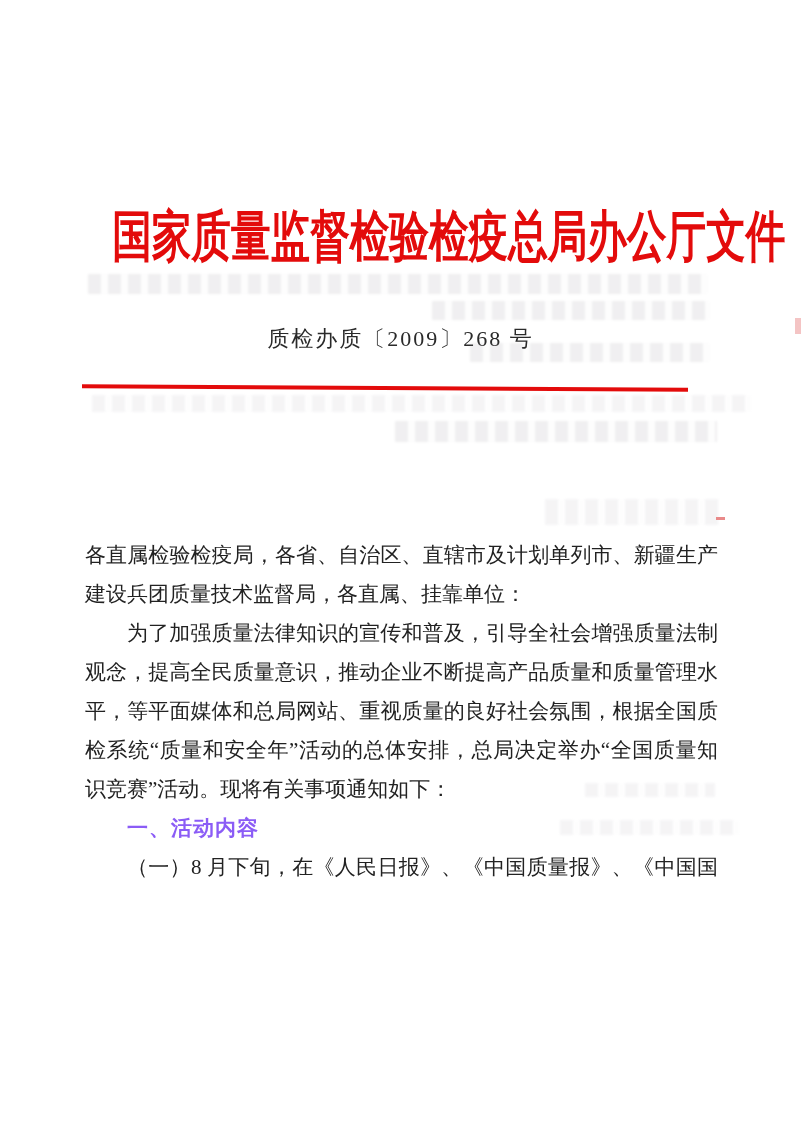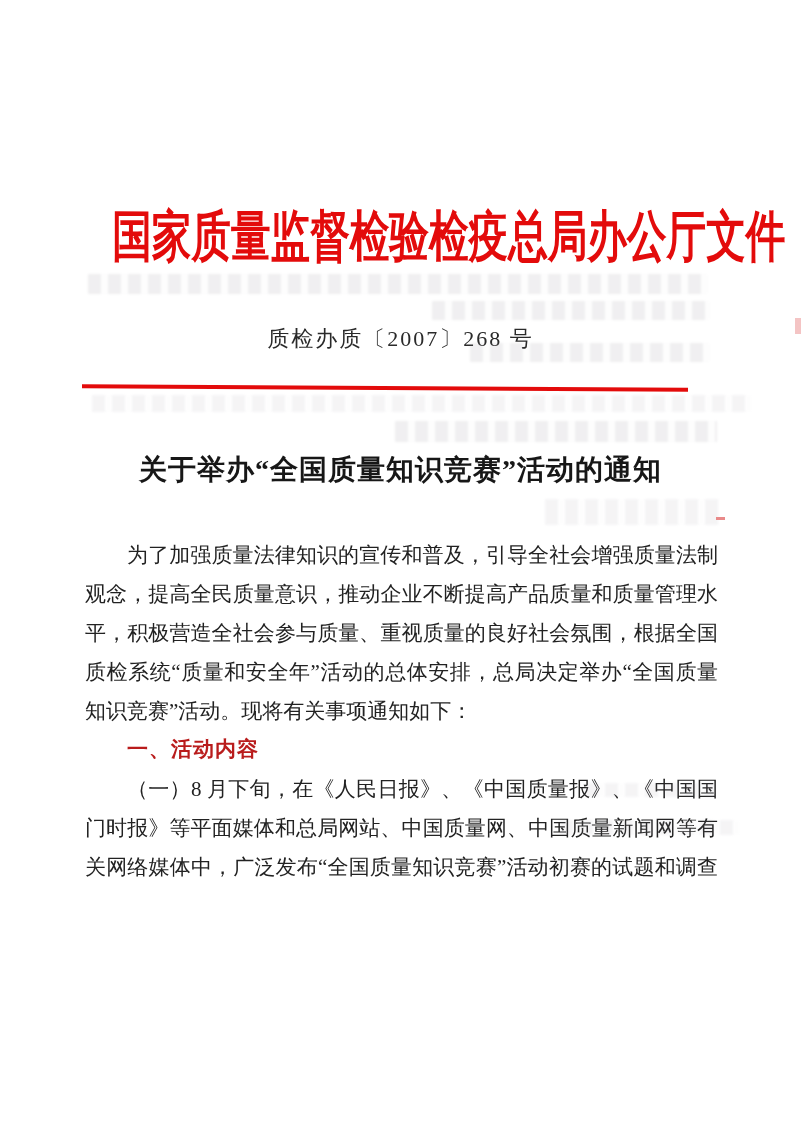--- a/index.html
+++ b/index.html
@@ -63,24 +63,24 @@
     width: 633px;
     font-size: 21px;
     line-height: 39px;
     text-align: justify;
     text-justify: inter-character;
     color: #222222;
   }
   .body-text p { margin: 0; text-indent: 2em; }
   .body-text p.no-indent { text-indent: 0; }
   .body-text p.heading {
-    font-family: Liberation Mono, monospace;
+    font-family: Liberation Serif, serif;
     font-weight: bold;
     letter-spacing: 1px;
-    color: #b91c1c;
+    color: #8b5cf6;
   }
   .page-number {
     position: absolute;
     top: 1008px;
     left: 602px;
     font-size: 21px;
     letter-spacing: 3px;
     color: #2a2a2a;
   }
   
@@ -101,28 +101,28 @@
     pointer-events: none;
   }
 </style>
 </head>
 <body>
 
 <div class="page">
 
   <div class="agency-title">国家质量监督检验检疫总局办公厅文件</div>
 
-  <div class="doc-number">质检办质〔2007〕268 号</div>
+  <div class="doc-number">质检办质〔2009〕268 号</div>
 
   <div class="red-rule"></div>
 
-  <div class="notice-title">关于举办“全国质量知识竞赛”活动的通知</div>
 
   <div class="body-text">
-    <p>为了加强质量法律知识的宣传和普及，引导全社会增强质量法制观念，提高全民质量意识，推动企业不断提高产品质量和质量管理水平，积极营造全社会参与质量、重视质量的良好社会氛围，根据全国质检系统“质量和安全年”活动的总体安排，总局决定举办“全国质量知识竞赛”活动。现将有关事项通知如下：</p>
+    <p class="no-indent">各直属检验检疫局，各省、自治区、直辖市及计划单列市、新疆生产建设兵团质量技术监督局，各直属、挂靠单位：</p>
+    <p>为了加强质量法律知识的宣传和普及，引导全社会增强质量法制观念，提高全民质量意识，推动企业不断提高产品质量和质量管理水平，等平面媒体和总局网站、重视质量的良好社会氛围，根据全国质检系统“质量和安全年”活动的总体安排，总局决定举办“全国质量知识竞赛”活动。现将有关事项通知如下：</p>
     <p class="heading">一、活动内容</p>
     <p>（一）8 月下旬，在《人民日报》、《中国质量报》、《中国国门时报》等平面媒体和总局网站、中国质量网、中国质量新闻网等有关网络媒体中，广泛发布“全国质量知识竞赛”活动初赛的试题和调查问卷。</p>
   </div>
 
   <div class="page-number">— 1 —</div>
 
   <div class="smudge" style="left:88px;  top:274px; width:620px; height:20px;"></div>
   <div class="smudge" style="left:432px; top:301px; width:278px; height:19px;"></div>
   <div class="smudge" style="left:470px; top:343px; width:240px; height:19px;"></div>
   <div class="smudge" style="left:92px;  top:395px; width:660px; height:17px; opacity:0.3;"></div>

